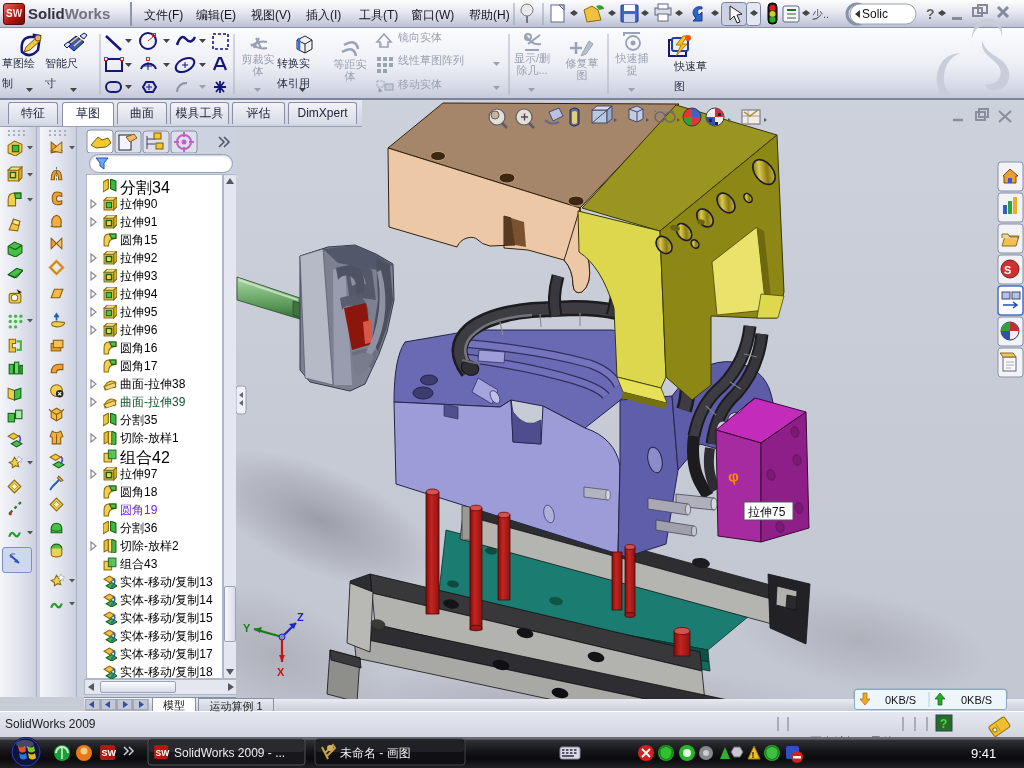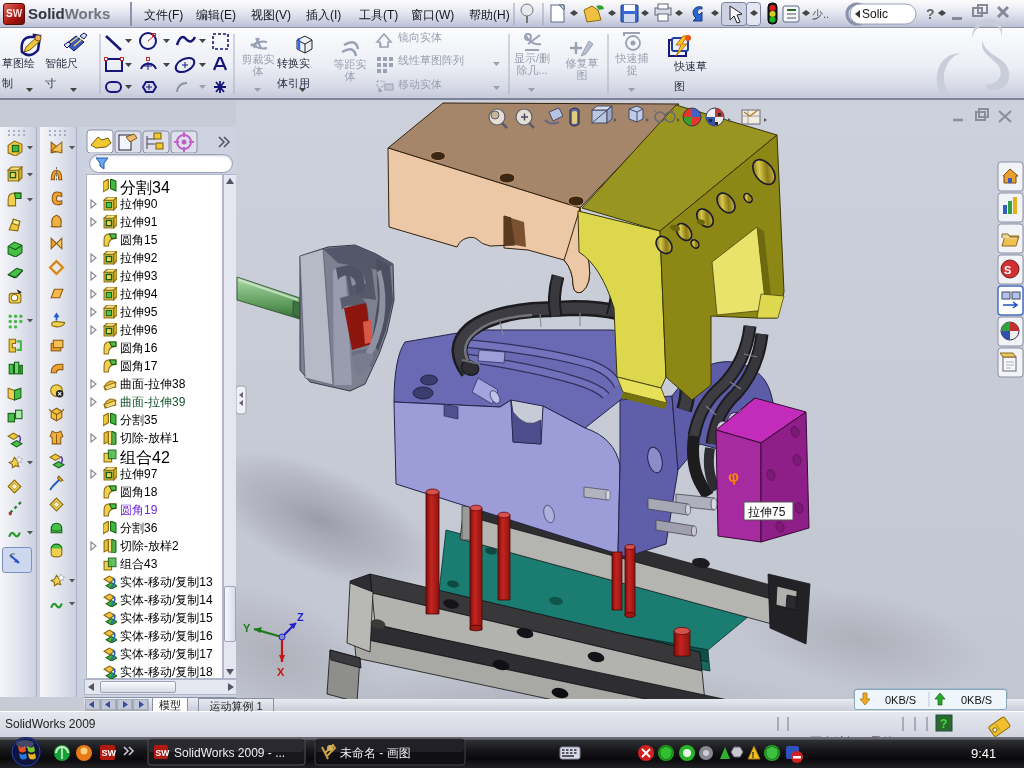--- a/index.html
+++ b/index.html
@@ -197,20 +197,28 @@
 <div class="abs lb" style="left:277px;top:53px;width:56px">转换实<br>体引用</div>
 <div class="abs lbg" style="left:322px;top:58px;width:56px">等距实<br>体</div>
 <div class="abs lbg" style="left:398px;top:31px;width:90px;text-align:left">镜向实体</div>
 <div class="abs lbg" style="left:398px;top:54px;width:90px;text-align:left">线性草图阵列</div>
 <div class="abs lbg" style="left:398px;top:78px;width:90px;text-align:left">移动实体</div>
 <div class="abs lbg" style="left:504px;top:52px;width:56px">显示/删<br>除几...</div>
 <div class="abs lbg" style="left:554px;top:57px;width:56px">修复草<br>图</div>
 <div class="abs lbg" style="left:604px;top:52px;width:56px">快速捕<br>捉</div>
 <div class="abs lb" style="left:674px;top:56px;width:56px">快速草<br>图</div>
 
+<div id="tabrow" class="abs">
+<div class="tab" style="left:8px;width:50px">特征</div>
+<div class="tab sel" style="left:62px;width:52px">草图</div>
+<div class="tab" style="left:117px;width:50px">曲面</div>
+<div class="tab" style="left:170px;width:59px">模具工具</div>
+<div class="tab" style="left:232px;width:53px">评估</div>
+<div class="tab" style="left:288px;width:69px">DimXpert</div>
+</div>
 
 <div id="lefttools" class="abs">
 <div class="vtool" style="left:0"></div>
 <div class="vtool" style="left:40px"></div>
 </div>
 <svg class="abs" style="left:7px;top:129px" width="24" height="8">
       <g fill="#9aa0b8">
         <circle cx="2" cy="2" r="1.1"></circle>
         <circle cx="7" cy="2" r="1.1"></circle>
         <circle cx="12" cy="2" r="1.1"></circle>
@@ -679,21 +687,21 @@
         <rect x="32" y="0" width="15" height="11"></rect>
         <rect x="48" y="0" width="15" height="11"></rect>
       </g>
 <g fill="#3a4aa0">
         <path d="M4 2l0 7m5-7l-5 3.5 5 3.5z"></path>
         <path d="M25 2l-5 3.5 5 3.5z"></path>
         <path d="M38 2l5 3.5-5 3.5z"></path>
         <path d="M59 2l0 7m-5-7l5 3.5-5 3.5z"></path>
       </g>
     </svg>
-<div class="abs" style="left:152px;top:697px;width:36px;height:14px;background:#fff;border:1px solid #8a90a4;border-bottom:none;font-size:11px;text-align:center;color:#111;z-index:4">模型</div>
+<div class="abs" style="left:152px;top:697px;width:44px;height:14px;background:#fff;border:1px solid #8a90a4;border-bottom:none;font-size:11px;text-align:center;color:#111;z-index:4">模型</div>
 <div class="abs" style="left:198px;top:698px;width:76px;height:13px;background:linear-gradient(#e8eaf1,#cdd1dd);border:1px solid #8a90a4;border-bottom:none;font-size:11px;text-align:center;color:#222;z-index:4">运动算例 1</div>
 
 <div id="viewport" class="abs"></div>
 <svg class="abs" style="left:236px;top:100px" width="788" height="599" viewBox="236 100 788 599">
 <defs>
 <radialGradient id="shL" cx="0.5" cy="0.5" r="0.5">
           <stop offset="0" stop-color="#787885" stop-opacity="0.55"></stop>
           <stop offset="0.6" stop-color="#8a8a96" stop-opacity="0.3"></stop>
           <stop offset="1" stop-color="#8a8a96" stop-opacity="0"></stop>
         </radialGradient>

